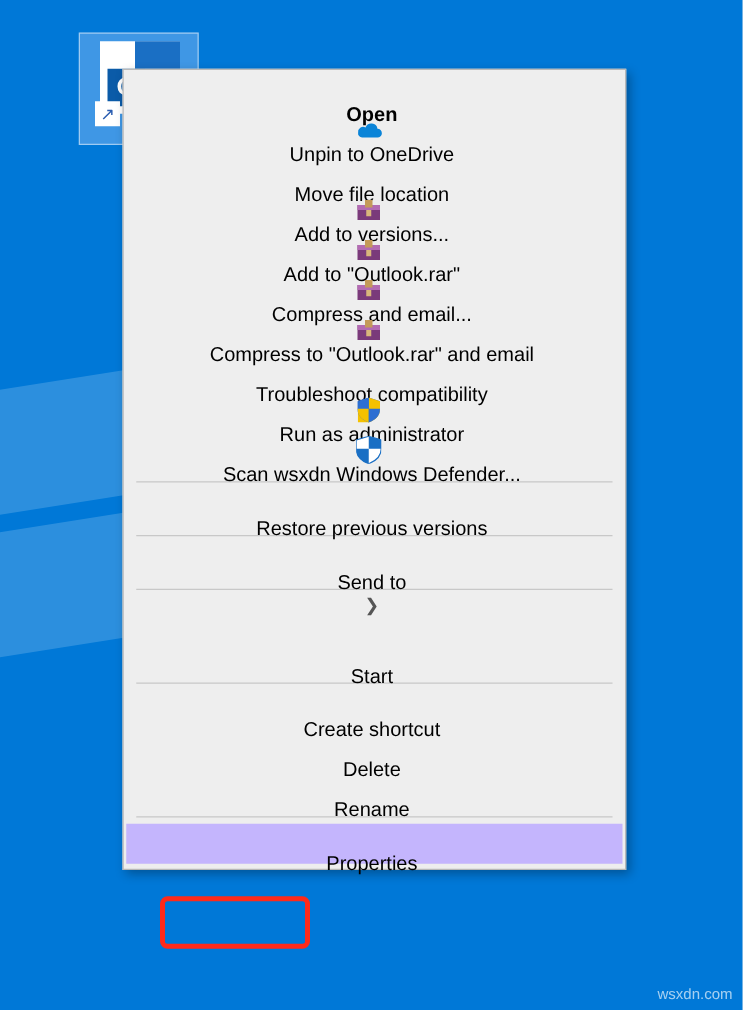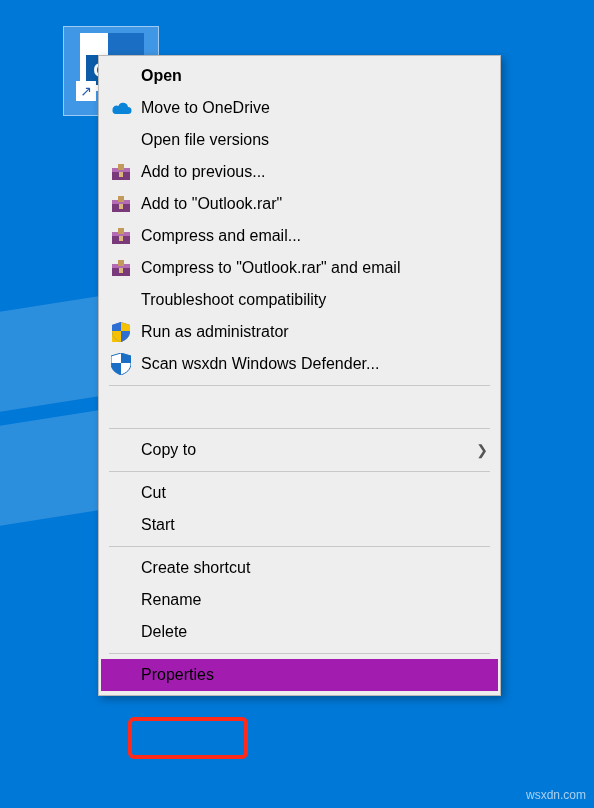--- a/index.html
+++ b/index.html
@@ -85,20 +85,21 @@
       box-shadow: 3px 3px 8px rgba(0,0,0,0.3);
       padding: 4px 2px;
     }
     .menu-item {
       display: flex;
       align-items: center;
       height: 32px;
       padding: 0 10px 0 6px;
       cursor: default;
       position: relative;
+      flex-direction: column;
     }
     .menu-item .icon-slot {
       width: 28px;
       height: 24px;
       display: flex;
       align-items: center;
       justify-content: center;
       margin-right: 6px;
       flex-shrink: 0;
     }
@@ -157,38 +158,38 @@
     <span class="icon-slot"></span>
     <span class="label">Open</span>
   </div>
 
   <div class="menu-item">
     <span class="icon-slot">
       <svg width="22" height="14" viewBox="0 0 22 14">
           <path d="M6 13h12a3.5 3.5 0 0 0 0-7 5 5 0 0 0-9.6-1A4 4 0 0 0 2.5 9 3.3 3.3 0 0 0 6 13z" fill="#0a84d8"></path>
         </svg>
     </span>
-    <span class="label">Move to OneDrive</span>
-  </div>
-
-  <div class="menu-item">
-    <span class="icon-slot"></span>
-    <span class="label">Open file versions</span>
+    <span class="label">Unpin to OneDrive</span>
+  </div>
+
+  <div class="menu-item">
+    <span class="icon-slot"></span>
+    <span class="label">Move file location</span>
   </div>
 
   <div class="menu-item">
     <span class="icon-slot">
       <svg width="20" height="20" viewBox="0 0 20 20">
           <rect x="1" y="6" width="18" height="12" fill="#7a3a7a"></rect>
           <rect x="1" y="6" width="18" height="4" fill="#b36bb3"></rect>
           <rect x="7" y="2" width="6" height="6" fill="#c49a5a"></rect>
           <rect x="8" y="10" width="4" height="5" fill="#d9b67b"></rect>
         </svg>
     </span>
-    <span class="label">Add to previous...</span>
+    <span class="label">Add to versions...</span>
   </div>
 
   <div class="menu-item">
     <span class="icon-slot">
       <svg width="20" height="20" viewBox="0 0 20 20">
           <rect x="1" y="6" width="18" height="12" fill="#7a3a7a"></rect>
           <rect x="1" y="6" width="18" height="4" fill="#b36bb3"></rect>
           <rect x="7" y="2" width="6" height="6" fill="#c49a5a"></rect>
           <rect x="8" y="10" width="4" height="5" fill="#d9b67b"></rect>
         </svg>
@@ -249,62 +250,62 @@
         </svg>
     </span>
     <span class="label">Scan wsxdn Windows Defender...</span>
   </div>
 
 
   <div class="separator"></div>
 
   <div class="menu-item">
     <span class="icon-slot"></span>
-  </div>
-
-  <div class="separator"></div>
-
-  <div class="menu-item">
-    <span class="icon-slot"></span>
-    <span class="label">Copy to</span>
+    <span class="label">Restore previous versions</span>
+  </div>
+
+  <div class="separator"></div>
+
+  <div class="menu-item">
+    <span class="icon-slot"></span>
+    <span class="label">Send to</span>
     <span class="arrow">❯</span>
   </div>
 
   <div class="separator"></div>
 
   <div class="menu-item">
     <span class="icon-slot"></span>
-    <span class="label">Cut</span>
   </div>
 
   <div class="menu-item">
     <span class="icon-slot"></span>
     <span class="label">Start</span>
   </div>
 
   <div class="separator"></div>
 
   <div class="menu-item">
     <span class="icon-slot"></span>
     <span class="label">Create shortcut</span>
   </div>
 
   <div class="menu-item">
     <span class="icon-slot"></span>
+    <span class="label">Delete</span>
+  </div>
+
+  <div class="menu-item">
+    <span class="icon-slot"></span>
     <span class="label">Rename</span>
   </div>
 
-  <div class="menu-item">
-    <span class="icon-slot"></span>
-    <span class="label">Delete</span>
-  </div>
-
-  <div class="separator"></div>
-
-  <div class="menu-item" id="properties-item" style="background:#a21caf;">
+  <div class="separator"></div>
+
+  <div class="menu-item" id="properties-item" style="background:#c4b5fd;">
     <span class="icon-slot"></span>
     <span class="label">Properties</span>
   </div>
 
 </div>
 
 <div class="highlight-box" style="top: 717px; left: 128px; width: 120px; height: 42px;"></div>
 
 <div class="watermark">wsxdn.com</div>
 

